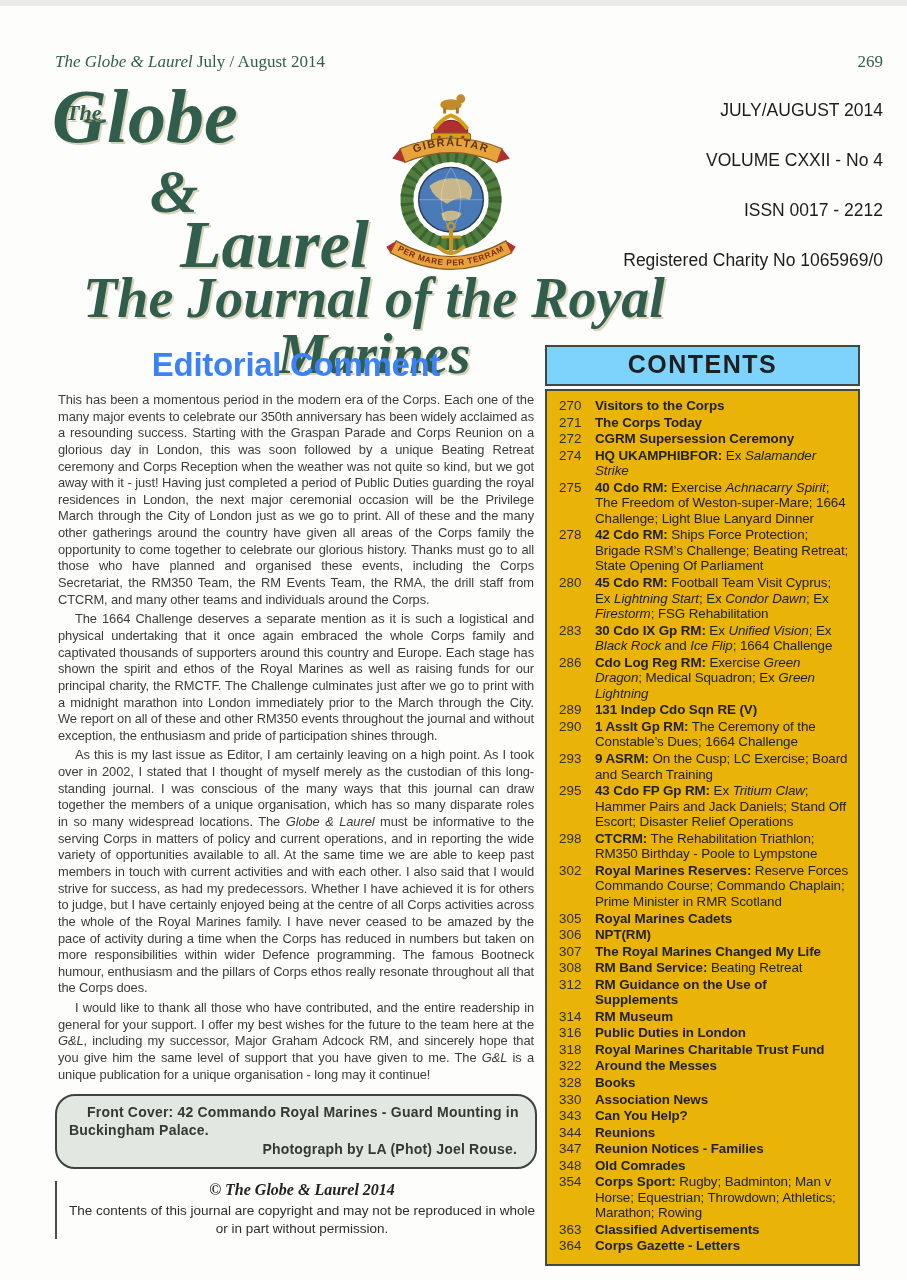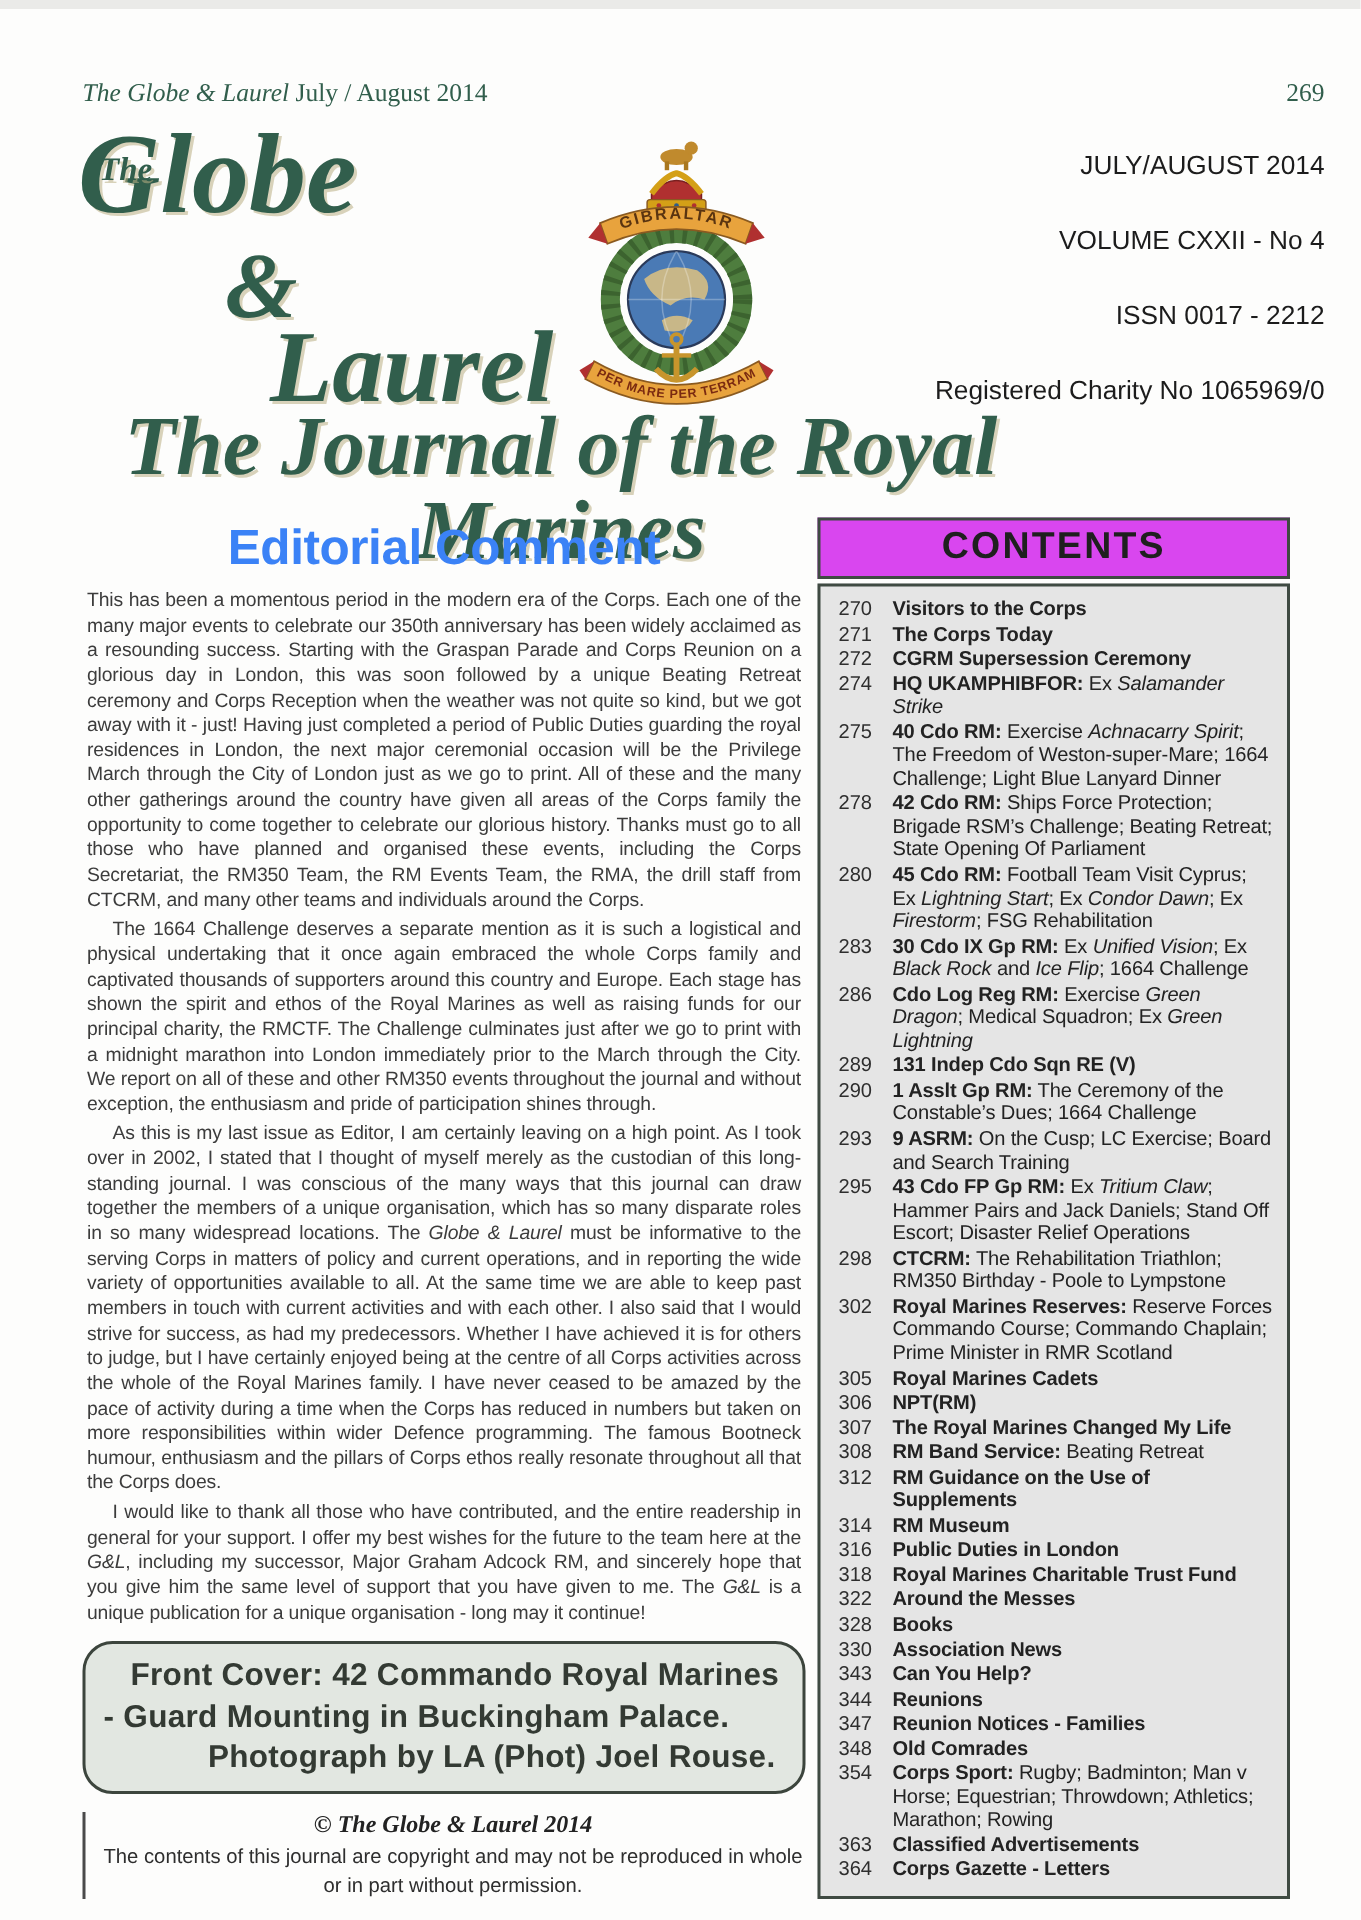--- a/index.html
+++ b/index.html
@@ -27,39 +27,39 @@
   .crest{position:absolute;left:372px;top:88px;}
   .subtitle{position:absolute;top:270px;left:0;width:748px;text-align:center;font-size:56px;line-height:1;}
 
   
   .left-col{position:absolute;left:55px;top:346px;width:482px;}
   .ed-title{margin:0 0 8px;text-align:center;font-size:33px;font-weight:bold;color:#3b82f6;letter-spacing:-.3px;}
   .ed-body p{margin:3px;text-align:justify;font-size:12.9px;line-height:1.29;letter-spacing:-.1px;color:#3c3c3c;}
   .ed-body p.indent{text-indent:17px;}
 
   .fc-box{margin-top:11px;border:2.5px solid #3c453d;border-radius:20px;background:#e2e7e1;
-    padding:7px 12px 9px;color:#333a33;font-weight:bold;font-size:21px;line-height:1.3;letter-spacing:.2px;}
+    padding:7px 12px 9px;color:#333a33;font-weight:bold;font-size:14px;line-height:1.3;letter-spacing:.2px;}
   .fc-line1{text-indent:18px;}
   .fc-line2{text-align:right;padding-right:6px;}
 
   .staff-wrap{margin-top:12px;display:flex;font-size:13.5px;color:#2e2e2e;}
   .staff-left{width:252px;padding-right:10px;}
   .staff-right{flex:1;border-left:2px solid #4a4a4a;padding-left:10px;text-align:center;}
   .staff-head{text-align:center;font-family:"Liberation Serif",serif;font-style:italic;font-weight:bold;
     font-size:16.5px;margin-bottom:3px;color:#222;}
   .staff-line{line-height:1.38;}
   .copy-line1{font-family:"Liberation Serif",serif;font-style:italic;font-weight:bold;font-size:16px;
     margin-bottom:3px;color:#222;}
   .copy-body{line-height:1.38;}
 
   
   .toc{position:absolute;left:545px;top:345px;width:315px;}
-  .toc-header{border:2.5px solid #3f4a42;background:#d946ef;text-align:center;font-size:25px;font-weight:bold;
+  .toc-header{border:2.5px solid #3f4a42;background:#7dd3fc;text-align:center;font-size:25px;font-weight:bold;
     letter-spacing:1.5px;padding:3px 0 5px;color:#1f1f1f;}
-  .toc-body{border:2.5px solid #3f4a42;background:#e5e5e5;margin-top:3px;padding:7px 8px 9px 6px;}
+  .toc-body{border:2.5px solid #3f4a42;background:#eab308;margin-top:3px;padding:7px 8px 9px 6px;}
   .toc-row{display:grid;grid-template-columns:38px 1fr;column-gap:4px;font-size:13.4px;line-height:1.16;margin-bottom:1px;}
   .toc-num{padding-left:6px;color:#2e2e2e;}
   .toc-text{color:#222;letter-spacing:-.1px;}
 </style>
 </head>
 <body>
 
 <div class="scan-edge"></div>
 
 <div class="run-head">

